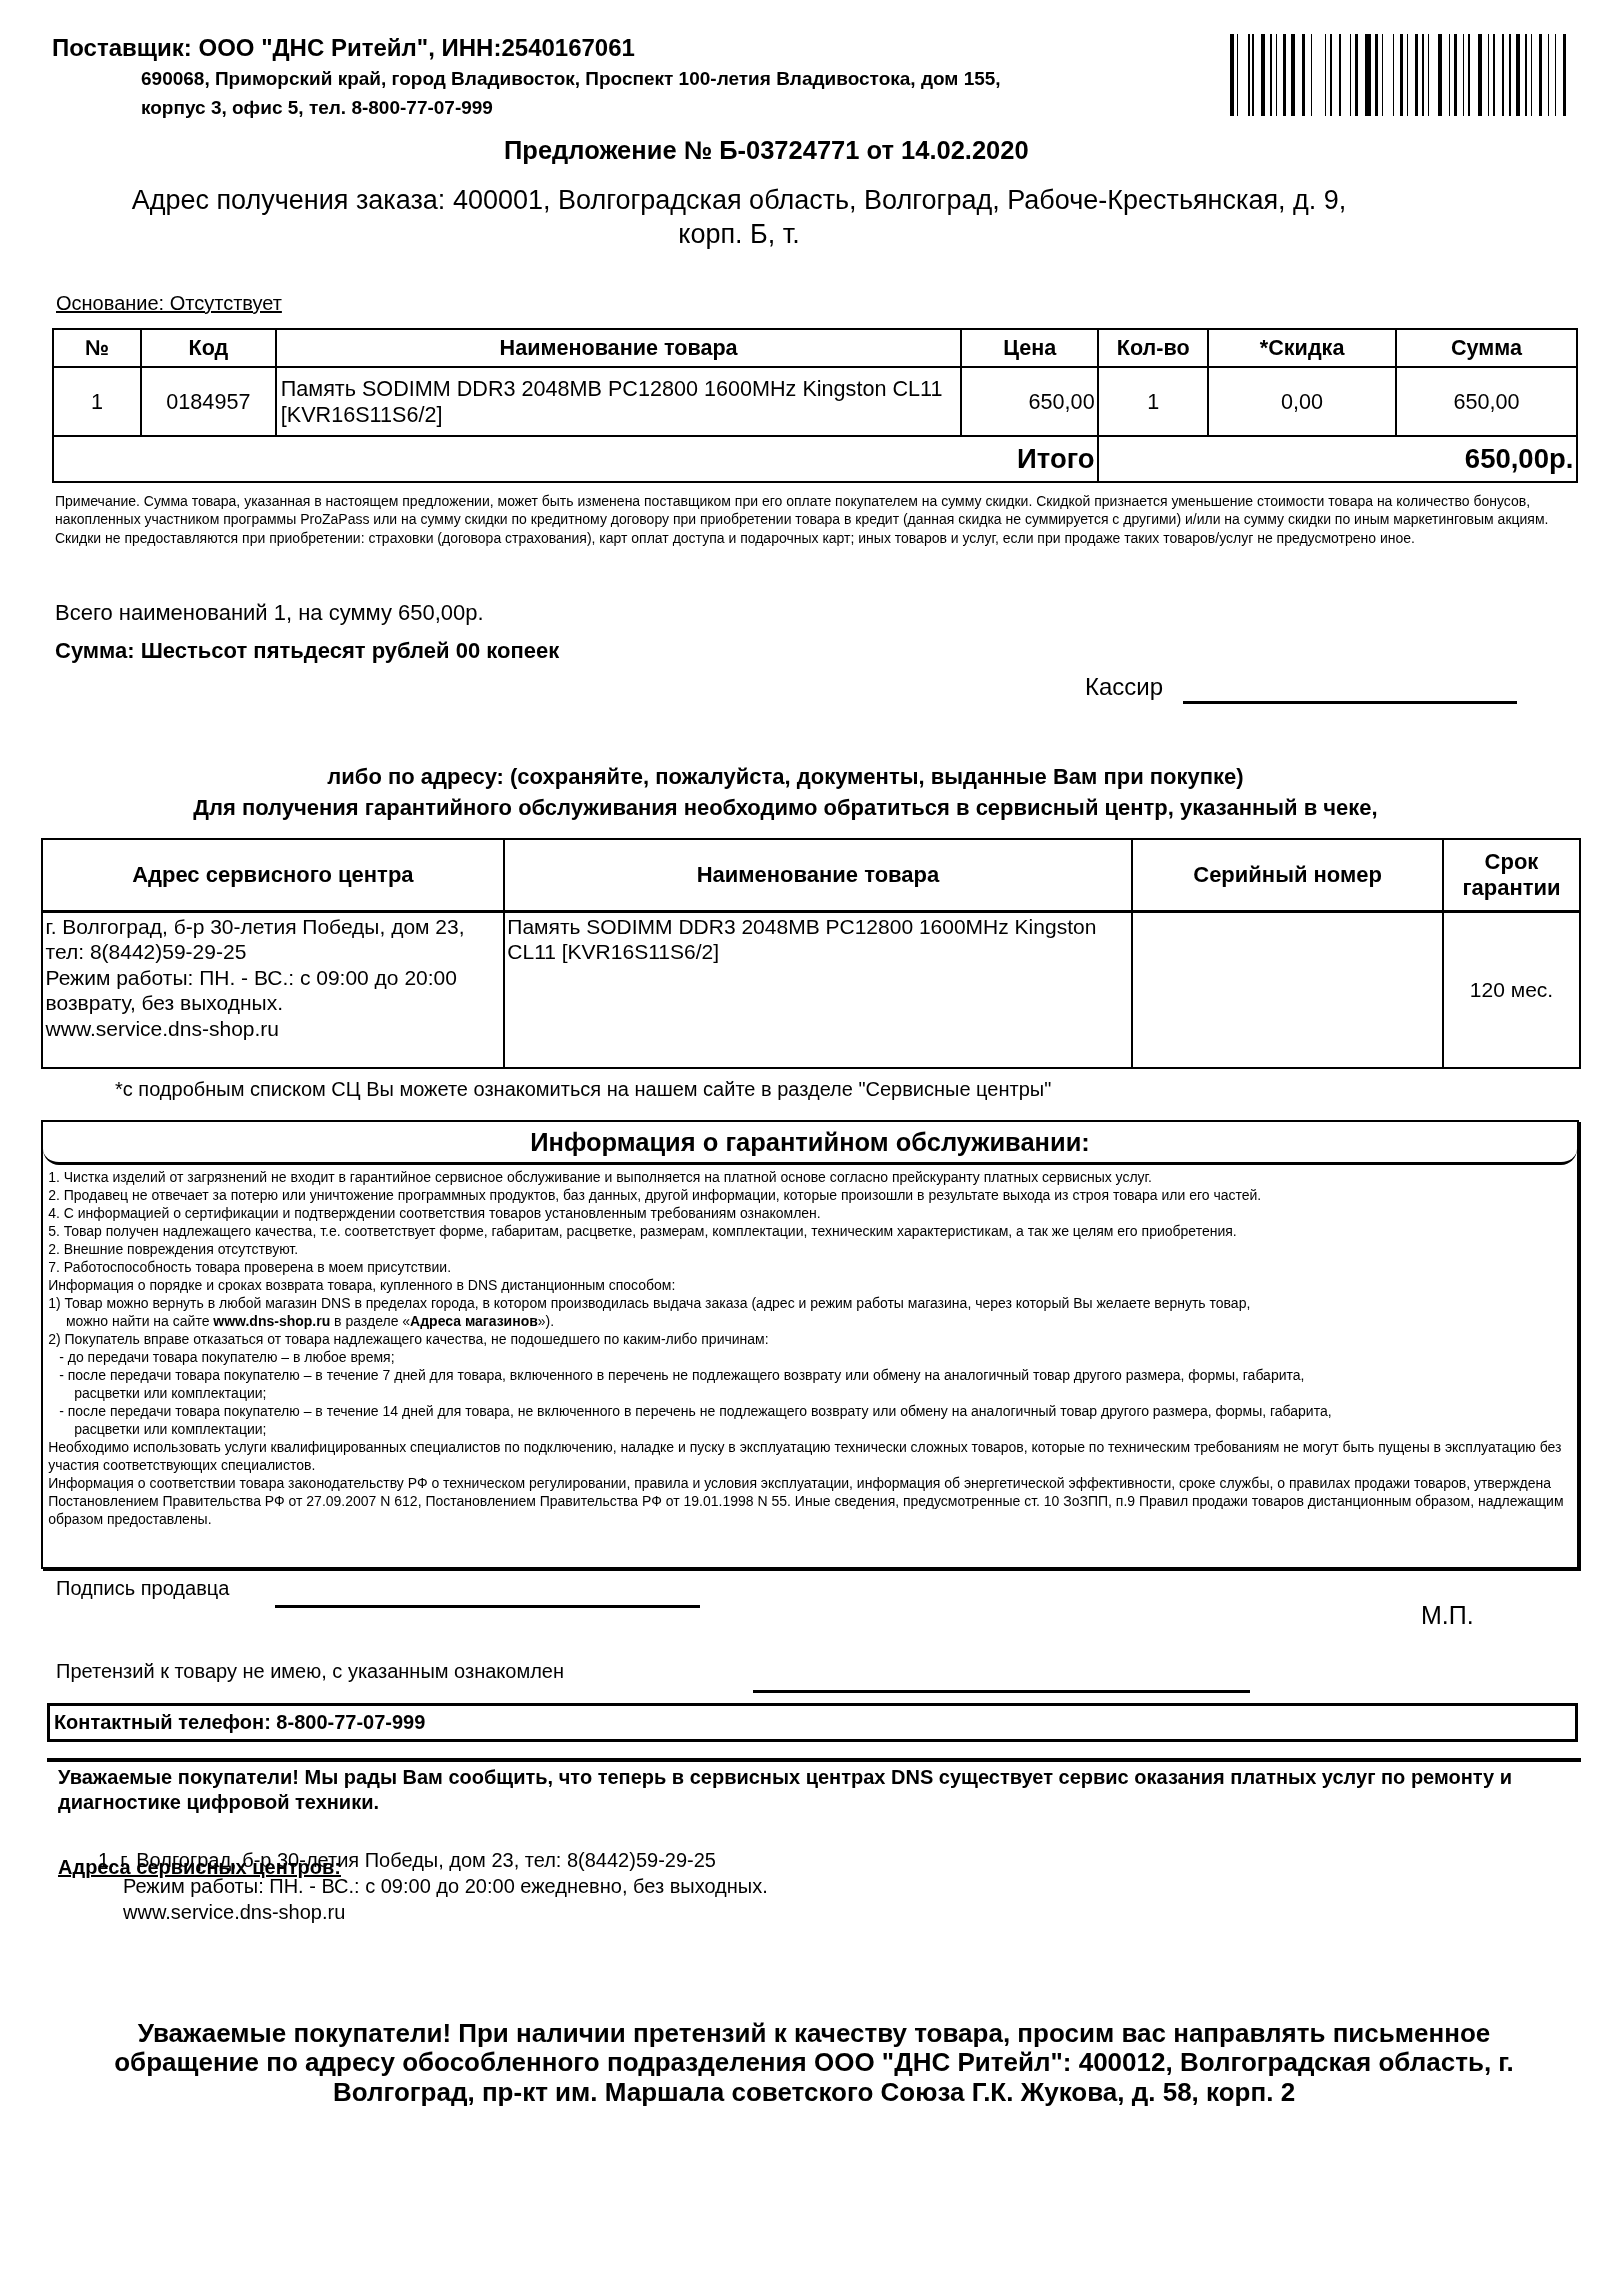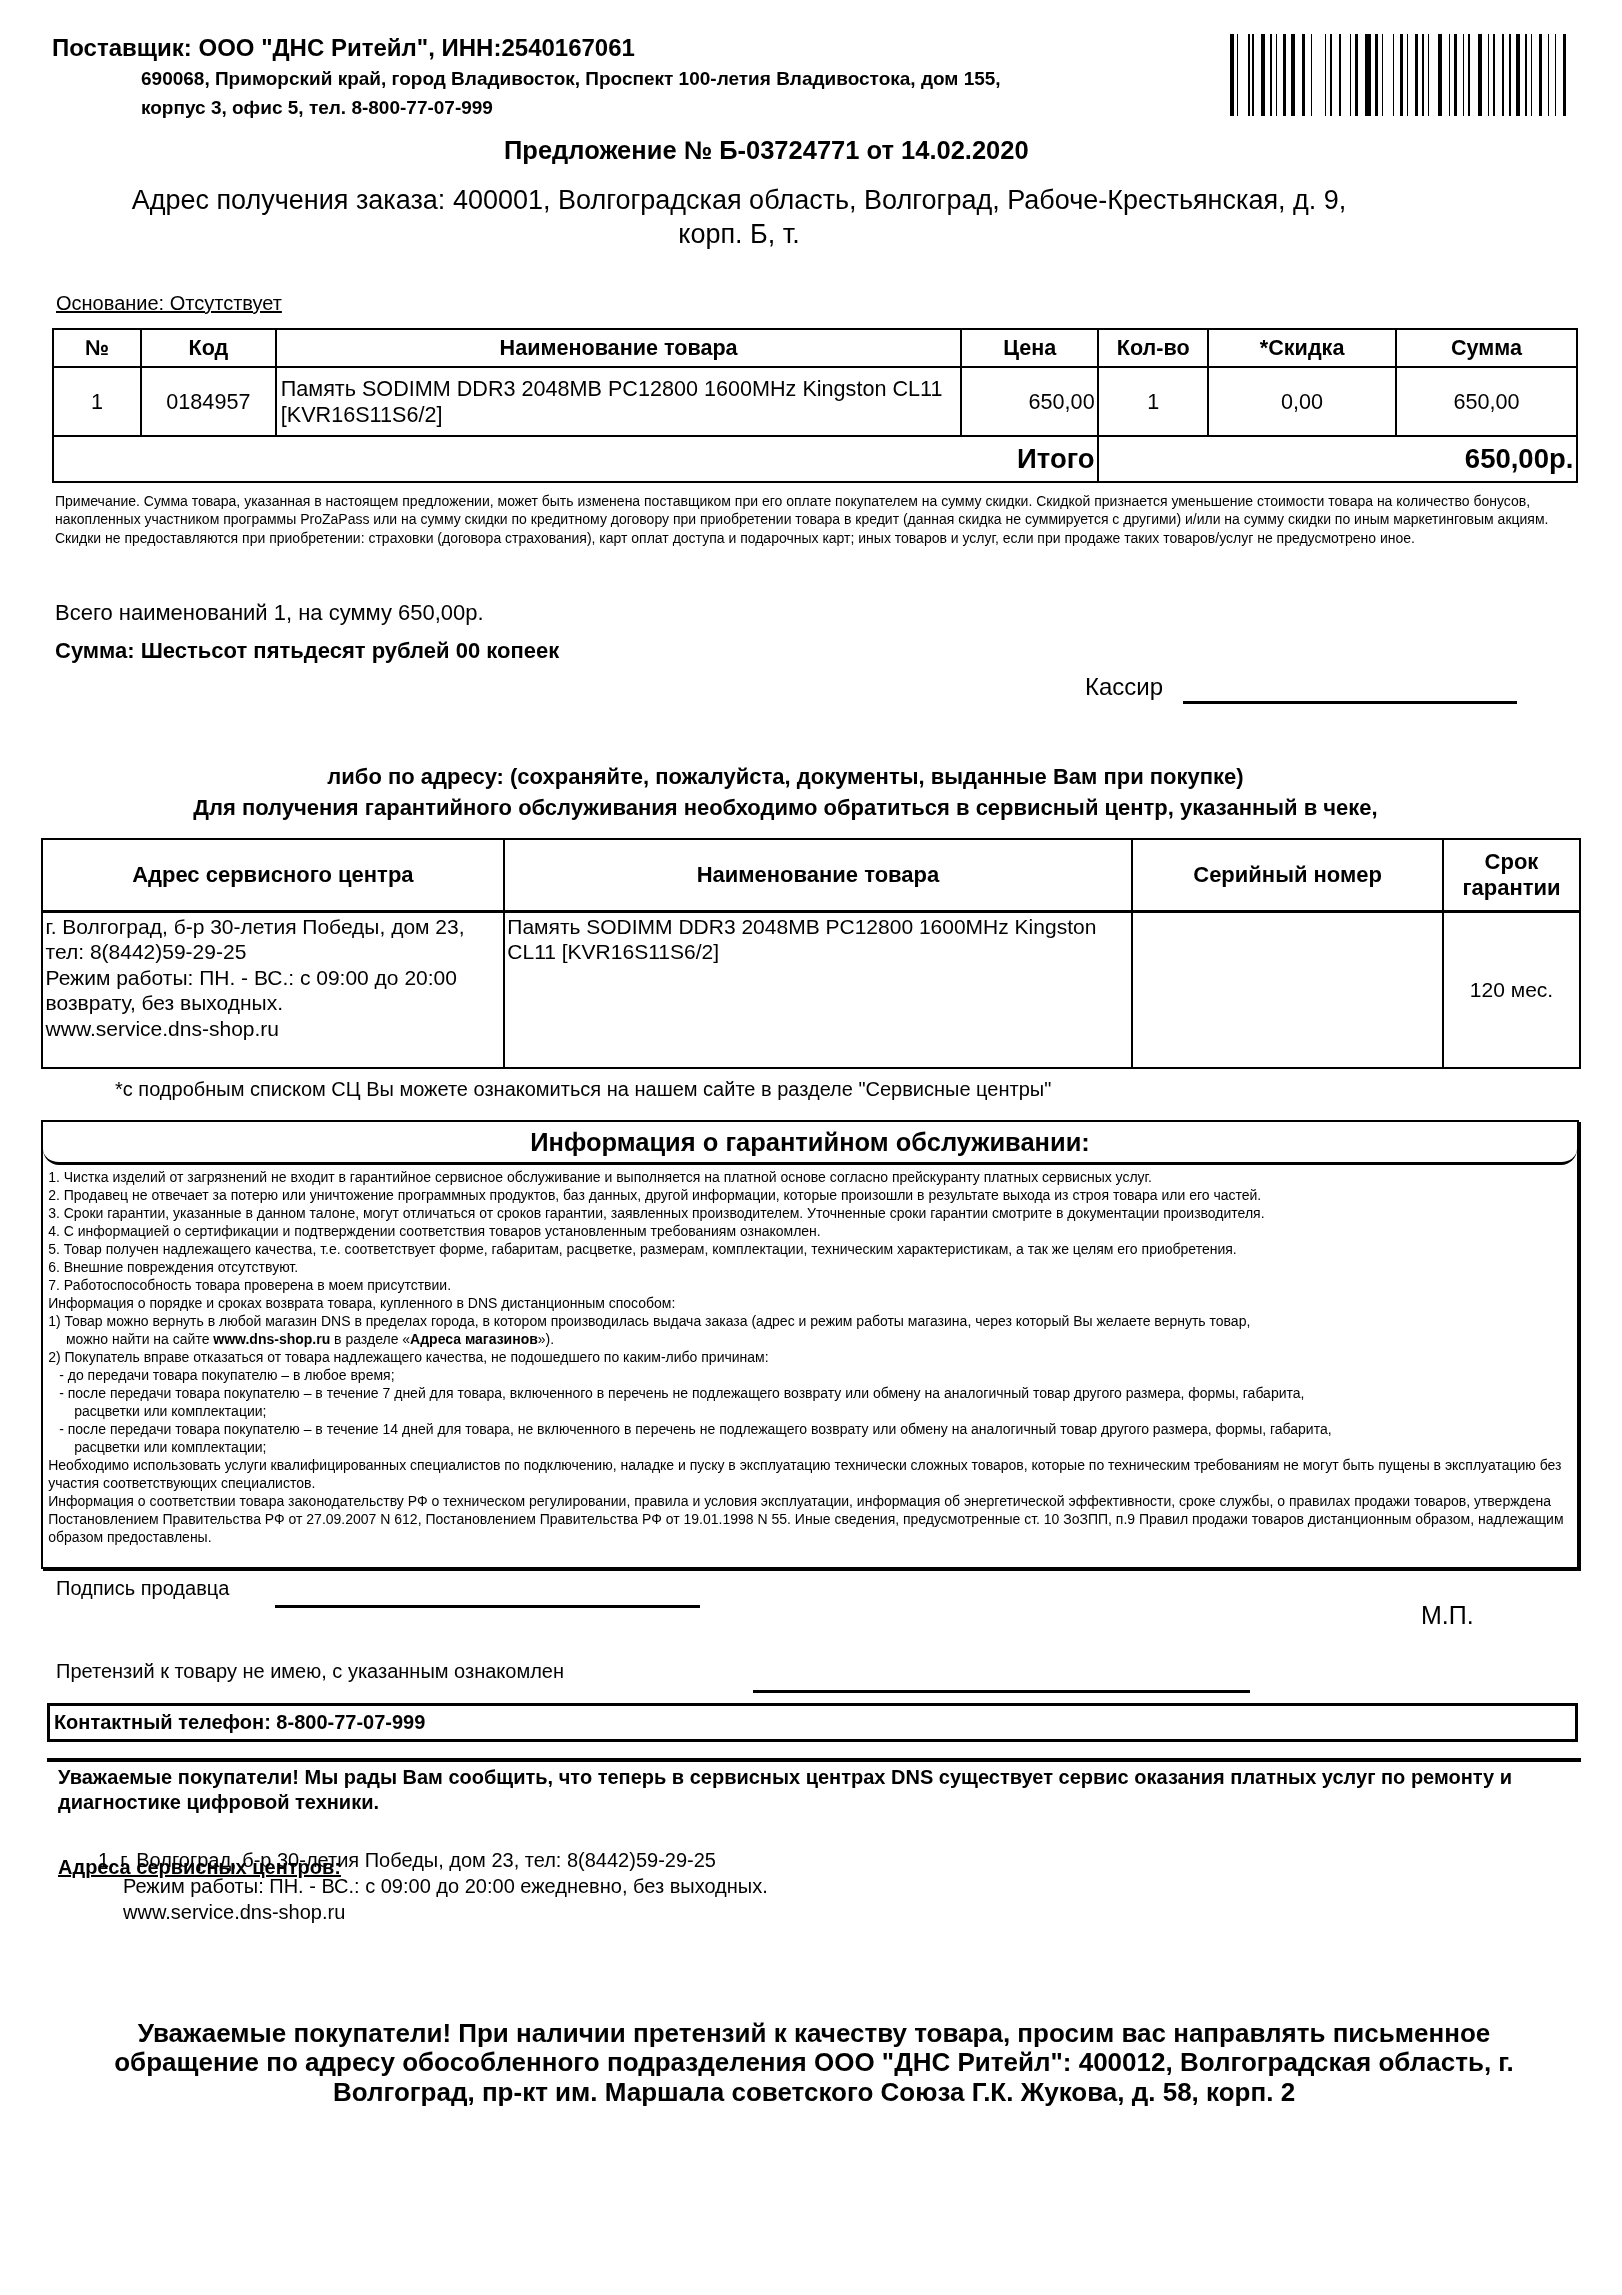--- a/index.html
+++ b/index.html
@@ -259,24 +259,23 @@
     </tr>
   </tbody>
 </table>
 <div id="sc-footnote" class="abs">*с подробным списком СЦ Вы можете ознакомиться на нашем сайте в разделе "Сервисные центры"</div>
 
 <div id="info-box" class="abs">
   <div id="info-title">Информация о гарантийном обслуживании:</div>
   <div id="info-body">
     <div>1. Чистка изделий от загрязнений не входит в гарантийное сервисное обслуживание и выполняется на платной основе согласно прейскуранту платных сервисных услуг.</div>
     <div>2. Продавец не отвечает за потерю или уничтожение программных продуктов, баз данных, другой информации, которые произошли в результате выхода из строя товара или его частей.</div>
-    <div>3. Сроки гарантии, указанные в данном талоне, могут отличаться от сроков гарантии, заявленных производителем. Уточненные сроки гарантии смотрите в документации производителя.</div>
     <div>4. С информацией о сертификации и подтверждении соответствия товаров установленным требованиям ознакомлен.</div>
     <div>5. Товар получен надлежащего качества, т.е. соответствует форме, габаритам, расцветке, размерам, комплектации, техническим характеристикам, а так же целям его приобретения.</div>
-    <div>6. Внешние повреждения отсутствуют.</div>
+    <div>2. Внешние повреждения отсутствуют.</div>
     <div>7. Работоспособность товара проверена в моем присутствии.</div>
     <div>Информация о порядке и сроках возврата товара, купленного в DNS дистанционным способом:</div>
     <div>1) Товар можно вернуть в любой магазин DNS в пределах города, в котором производилась выдача заказа (адрес и режим работы магазина, через который Вы желаете вернуть товар,</div>
     <div class="ind"><span>можно найти на сайте </span><b>www.dns-shop.ru</b><span> в разделе  «</span><b>Адреса магазинов</b><span>»).</span></div>
     <div>2) Покупатель вправе отказаться от товара надлежащего качества, не подошедшего по каким-либо причинам:</div>
     <div class="dash">- до передачи товара покупателю – в любое время;</div>
     <div class="dash">- после передачи товара покупателю – в течение 7 дней для товара, включенного в перечень не подлежащего возврату или обмену на аналогичный товар другого размера, формы, габарита,</div>
     <div class="dash2">расцветки или комплектации;</div>
     <div class="dash">- после передачи товара покупателю – в течение 14 дней для товара, не включенного в перечень не подлежащего возврату или обмену на аналогичный товар другого размера, формы, габарита,</div>
     <div class="dash2">расцветки или комплектации;</div>

